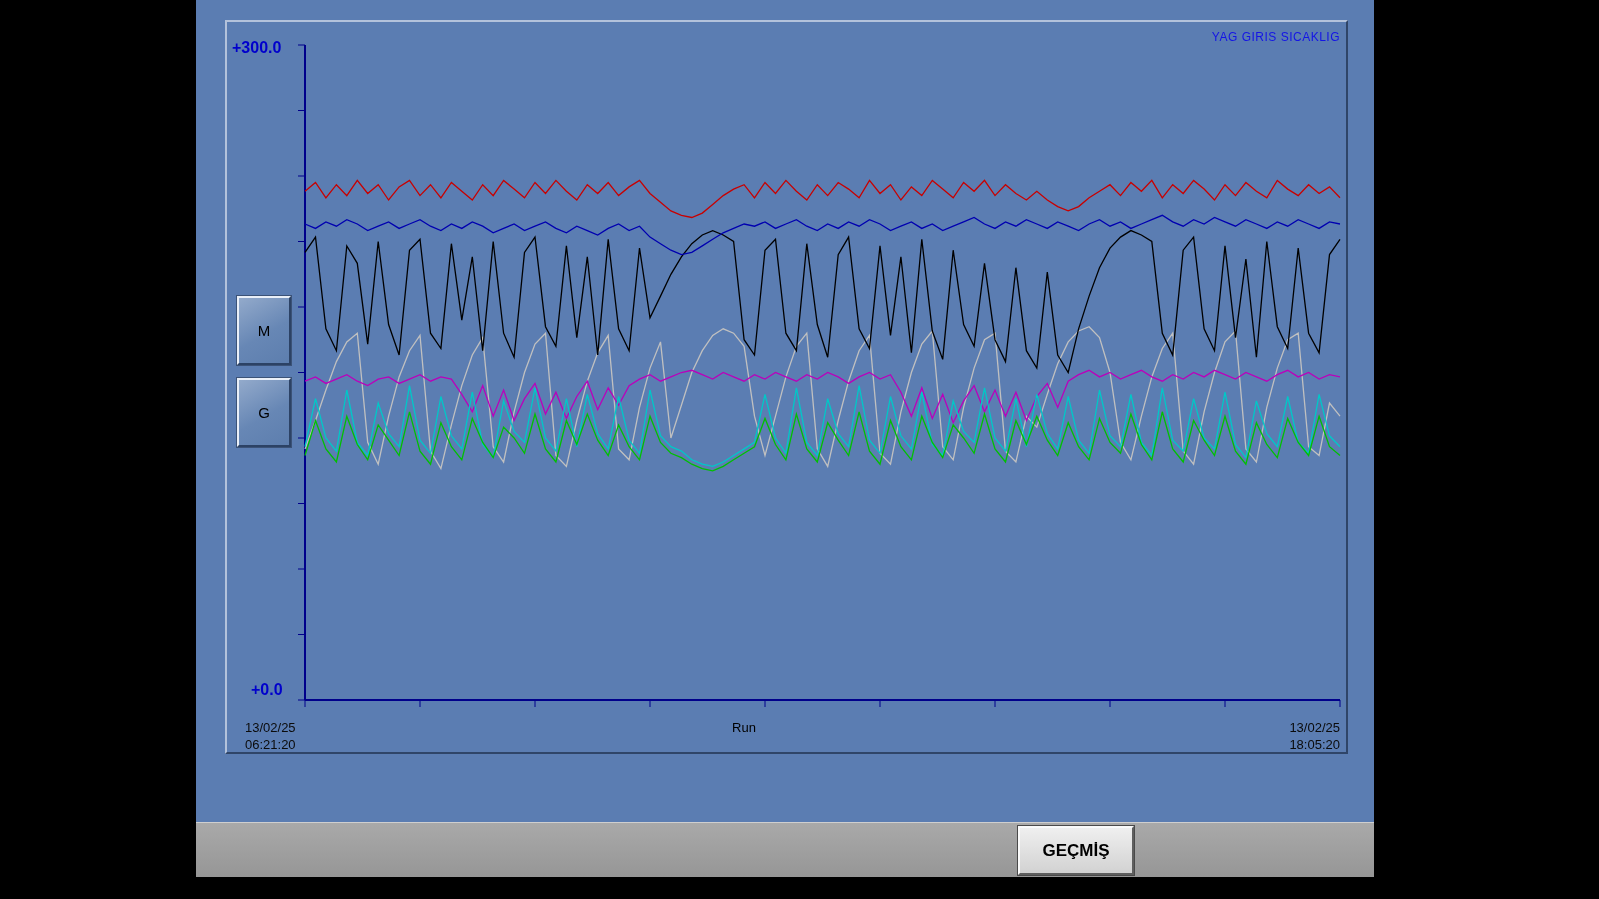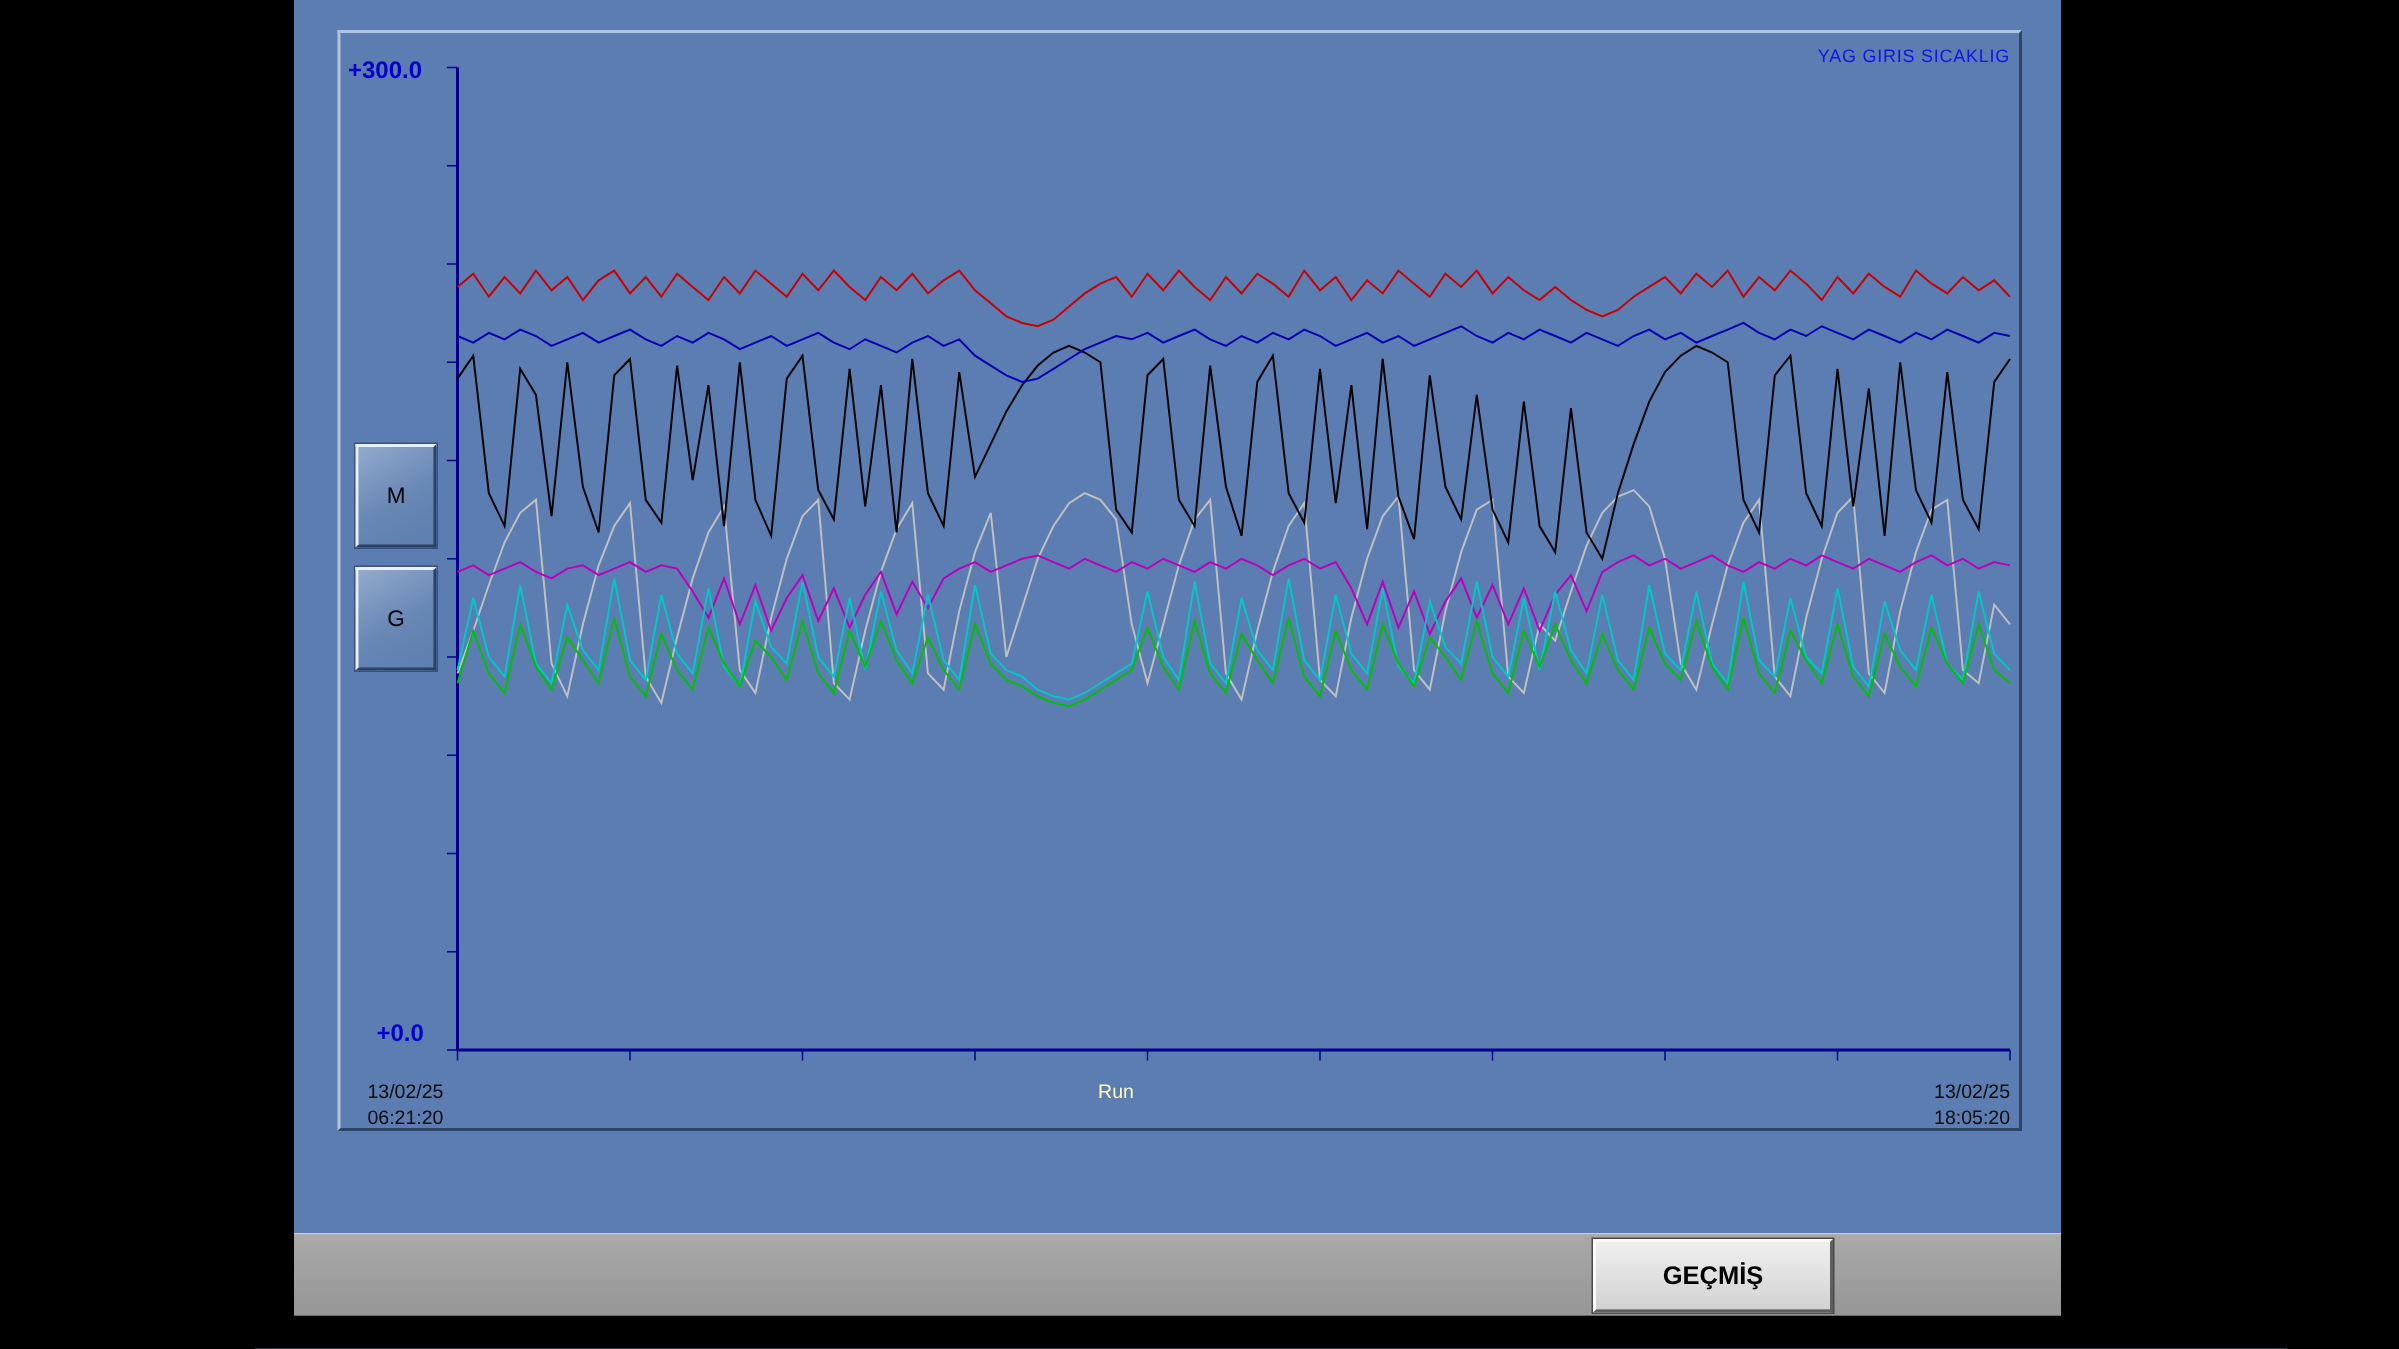--- a/index.html
+++ b/index.html
@@ -41,38 +41,38 @@
   .side-btn.m { top:274px; }
   .side-btn.g { top:356px; }
   .date {
     position:absolute; top:685px;
     color:#0b0b0b; font-size:13px; line-height:17px;margin-top:12px;
   }
   .date-left  { left:18px; }
   .date-right { right:6px; text-align:right; }
   .run-status {
     position:absolute; left:487px; top:698px; width:60px;
-    text-align:center; color:#fef9c3; font-size:13px;
+    text-align:center; color:#000000; font-size:13px;
   }
   .bottom-bar {
     position:absolute; left:0; top:822px;
     width:1178px; height:55px;
     background:linear-gradient(#a9a9a9,#969696);
     border-top:1px solid #cfcfcf;
   }
   .bar-btn {
     position:absolute; top:3px; height:49px;
     background:linear-gradient(#efefef,#d2d2d2);
     border:2px solid;
     border-color:#fafafa #5f5f5f #5f5f5f #fafafa;
     box-shadow:0 0 0 1px #4a4a4a;
     color:#000; font-weight:bold; font-size:17px;
     font-family:inherit; cursor:pointer;
   }
-  .bar-btn.history { left:866px;  width:160px; }
+  .bar-btn.history { left:822px;  width:116px; }
   .bar-btn.back    { left:1021px; width:147px; }
 </style>
 </head>
 <body>
 
 <div class="stage">
 
   <div class="chart-panel">
     <div class="chart-title">YAG GIRIS SICAKLIG</div>
     <div class="y-label y-max">+300.0</div>

